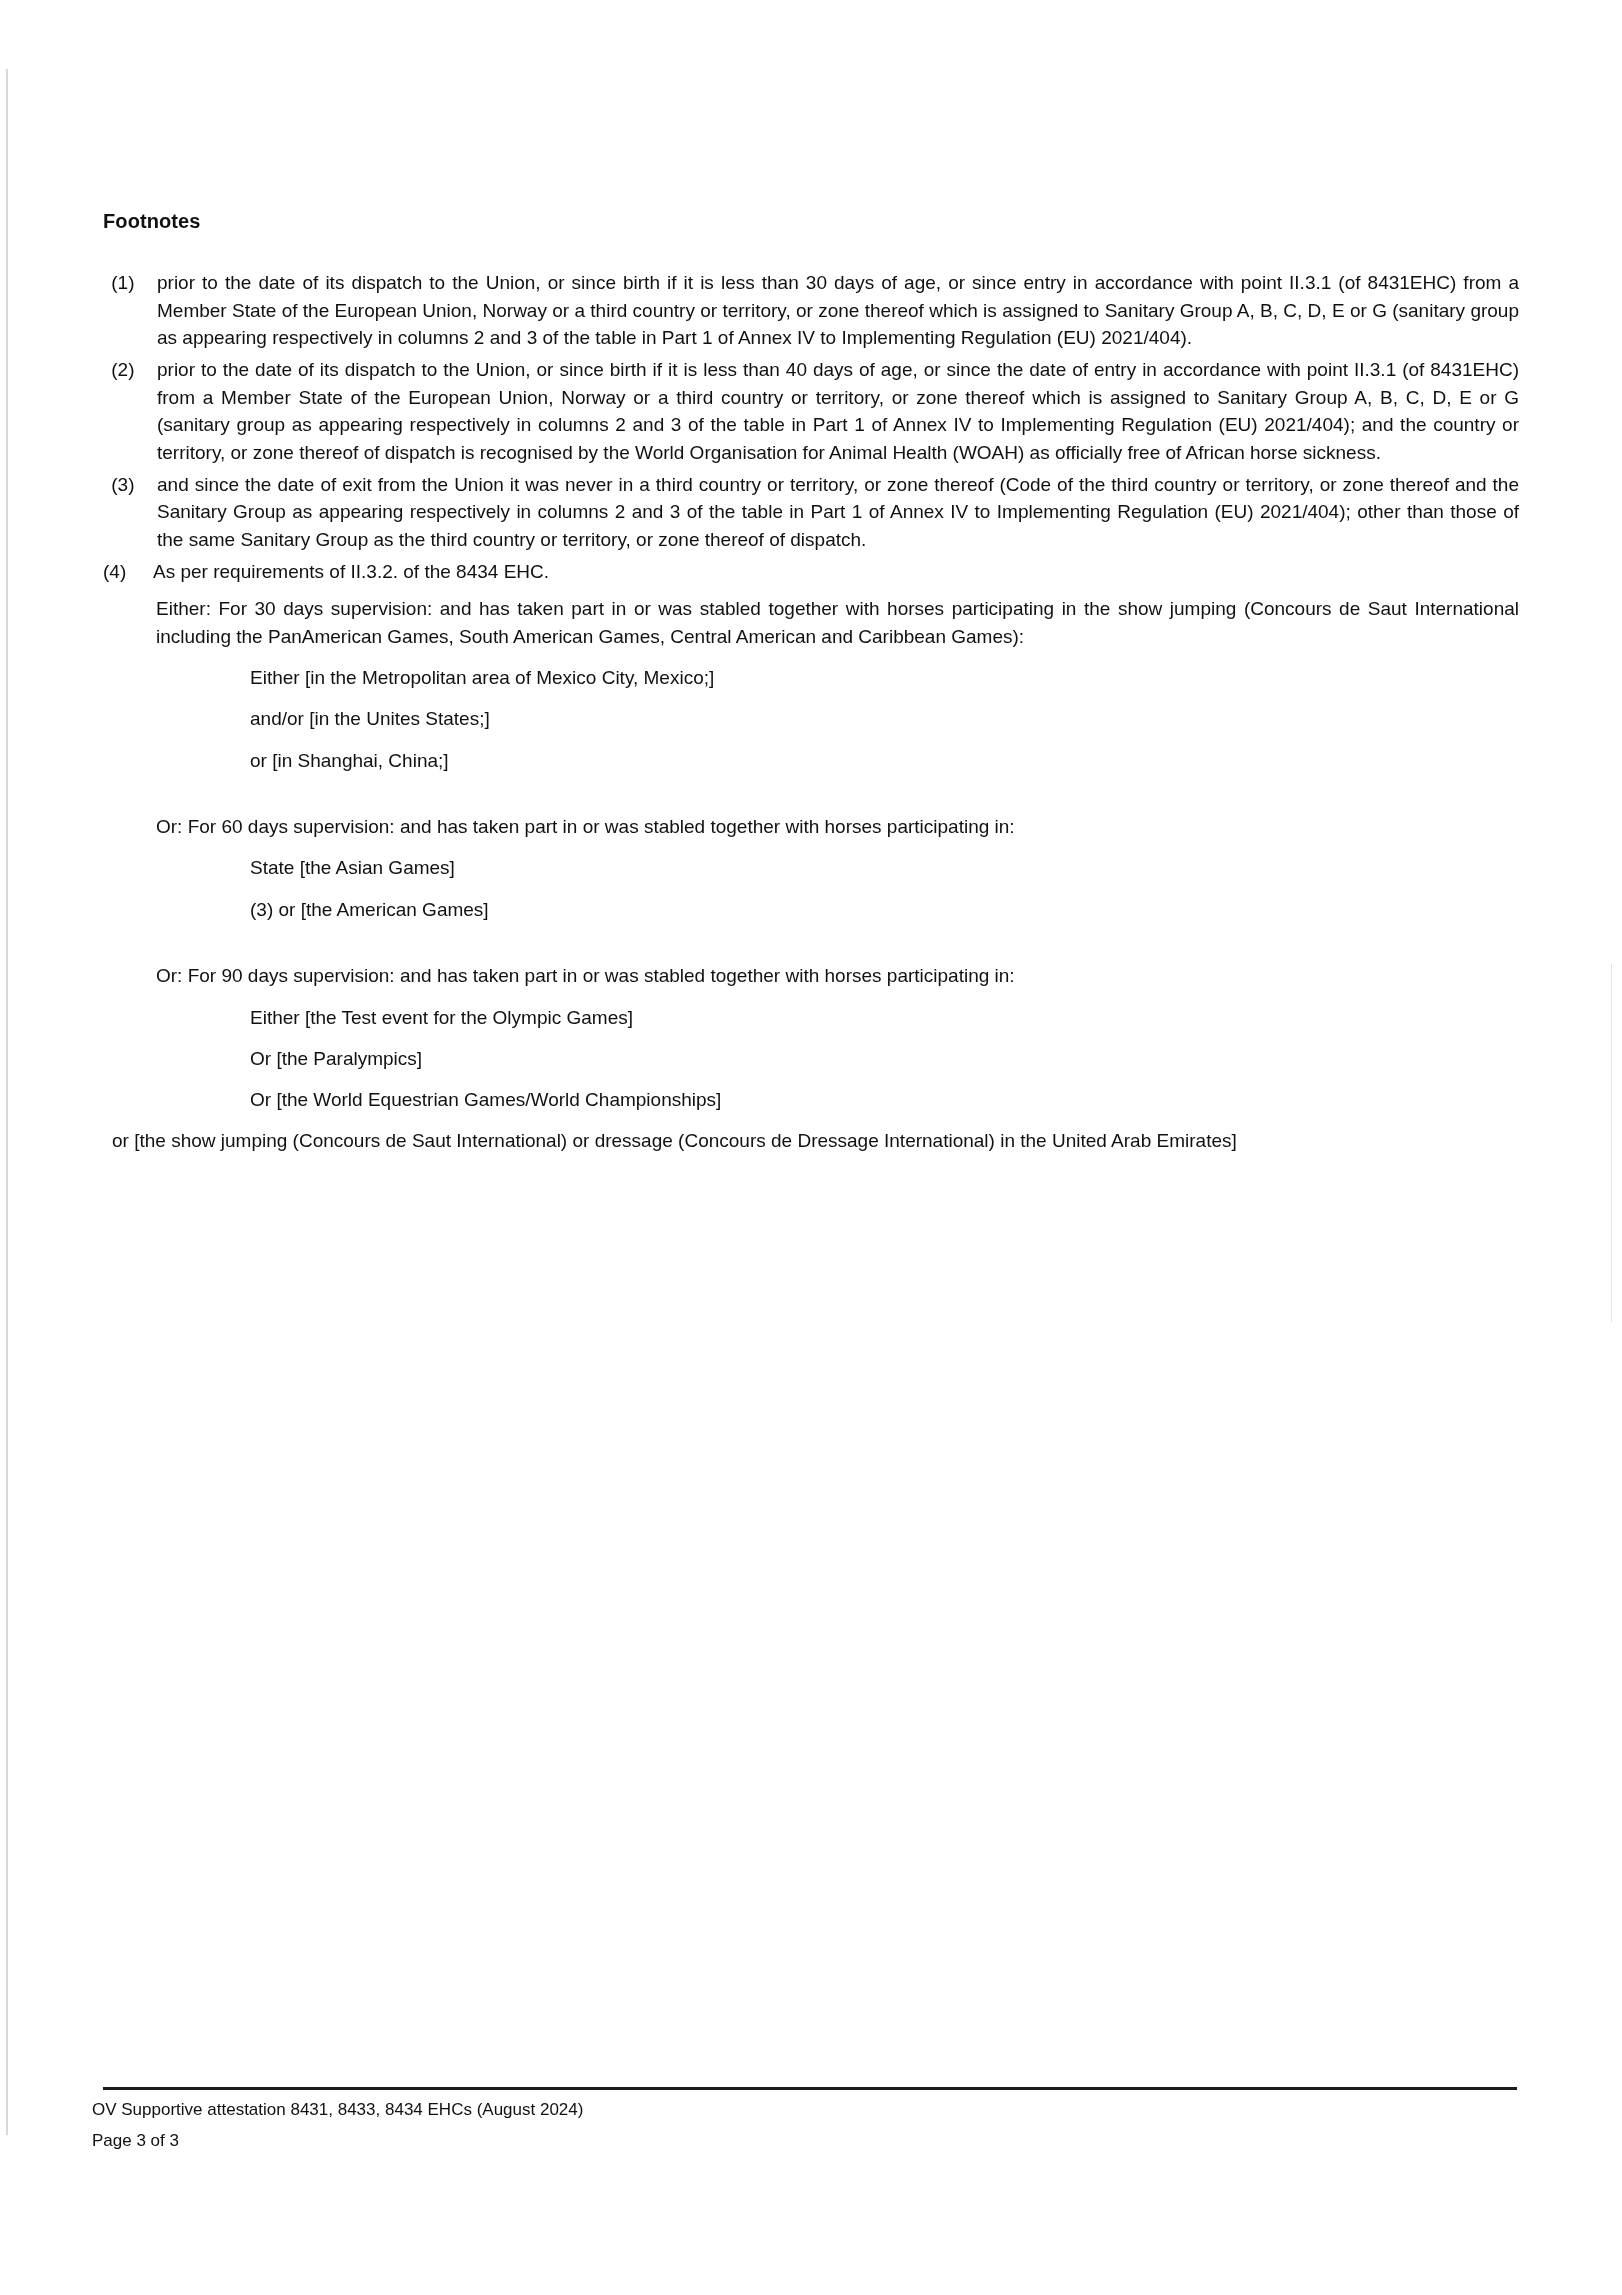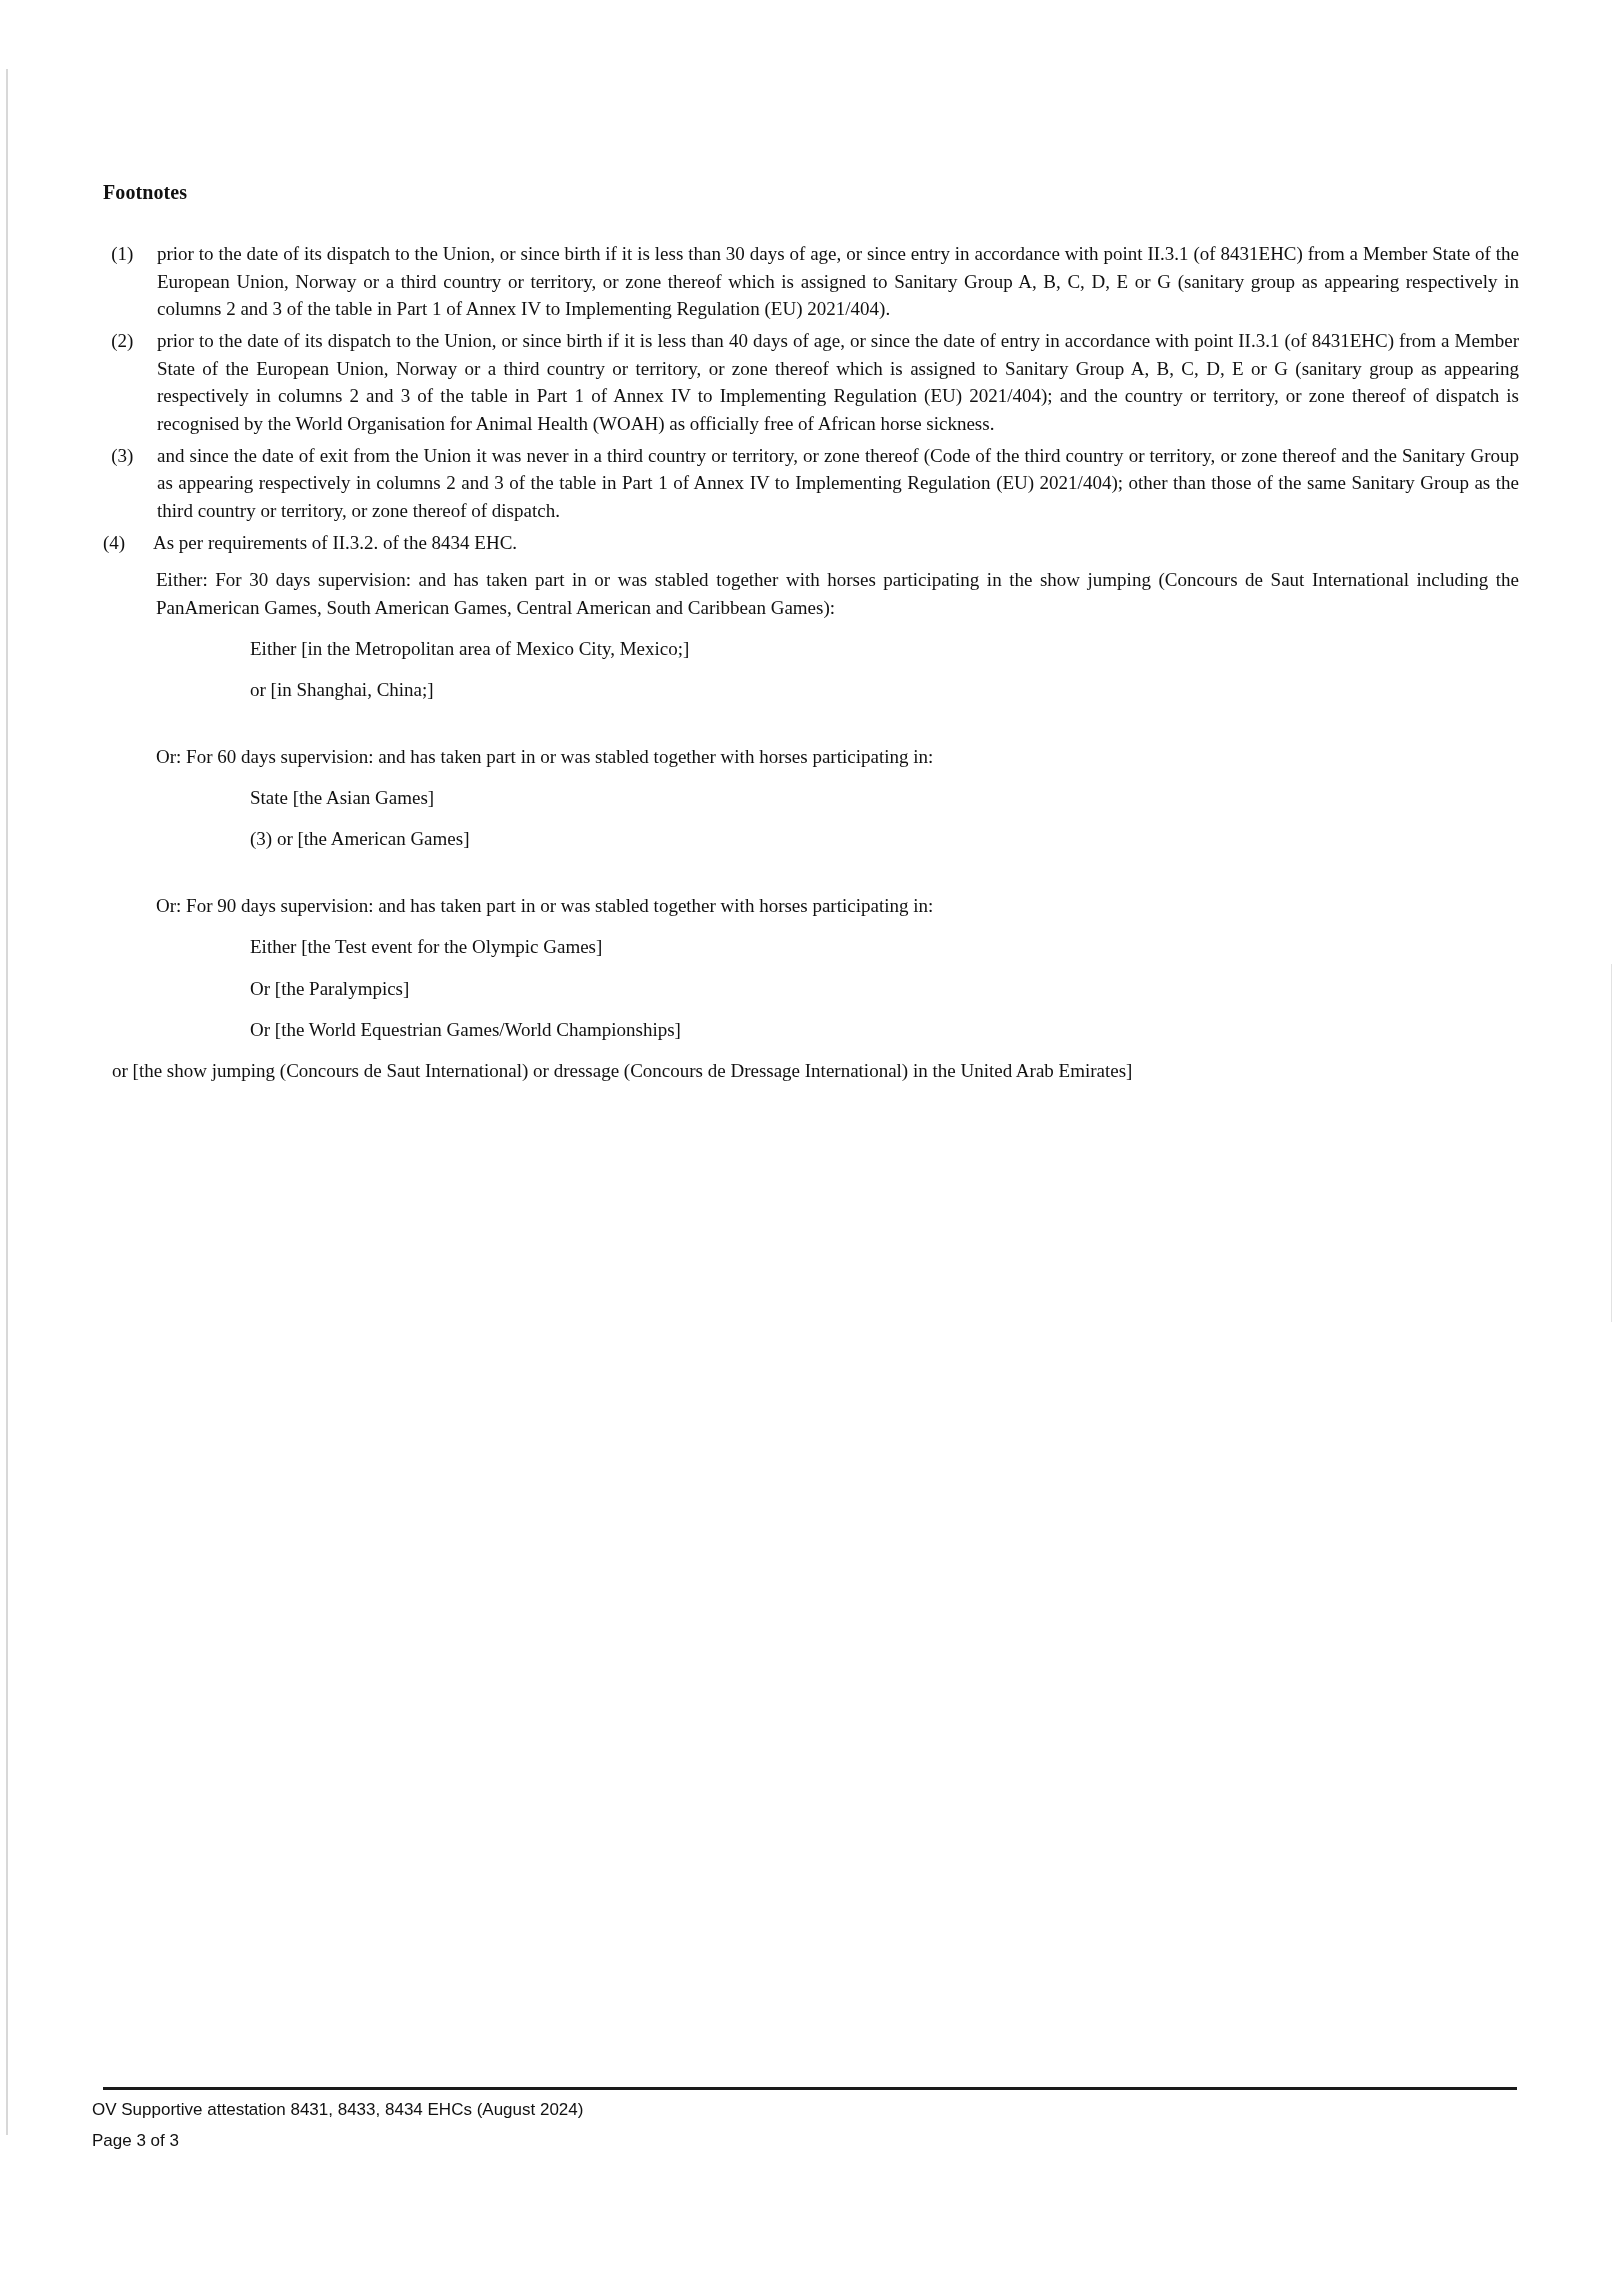--- a/index.html
+++ b/index.html
@@ -32,23 +32,22 @@
     position: absolute;
     right: 10px;
     top: 964px;
     width: 1.4px;
     height: 358px;
     background: #e2e2e2;
   }
   .content {
     position: absolute;
     left: 103px;
-    top: 181px;
+    top: 210px;
     width: 1416px;
-    font-family: Liberation Serif, serif;
   }
   h1.footnotes-title {
     font-size: 20px;
     font-weight: bold;
     margin: 0 0 36px 0;
     letter-spacing: 0.1px;
   }
   .numbered {
     display: flex;
     margin-bottom: 4.6px;
@@ -140,20 +139,21 @@
       <div class="body">and since the date of exit from the Union it was never in a third country or territory, or zone thereof (Code of the third country or territory, or zone thereof and the Sanitary Group as appearing respectively in columns 2 and 3 of the table in Part 1 of Annex IV to Implementing Regulation (EU) 2021/404); other than those of the same Sanitary Group as the third country or territory, or zone thereof of dispatch.</div>
     </div>
 
     <div class="numbered">
       <div class="num wide">(4)</div>
       <div class="body noj">As per requirements of II.3.2. of the 8434 EHC.</div>
     </div>
 
     <div class="para">Either: For 30 days supervision: and has taken part in or was stabled together with horses participating in the show jumping (Concours de Saut International including the PanAmerican Games, South American Games, Central American and Caribbean Games):</div>
     <div class="sub">Either [in the Metropolitan area of Mexico City, Mexico;]</div>
+    <div class="sub">and/or [in the Unites States;]</div>
     <div class="sub">or [in Shanghai, China;]</div>
 
     <div class="gap-lg"></div>
 
     <div class="para left">Or: For 60 days supervision: and has taken part in or was stabled together with horses participating in:</div>
     <div class="sub">State [the Asian Games]</div>
     <div class="sub">(3) or [the American Games]</div>
 
     <div class="gap-lg"></div>
 

